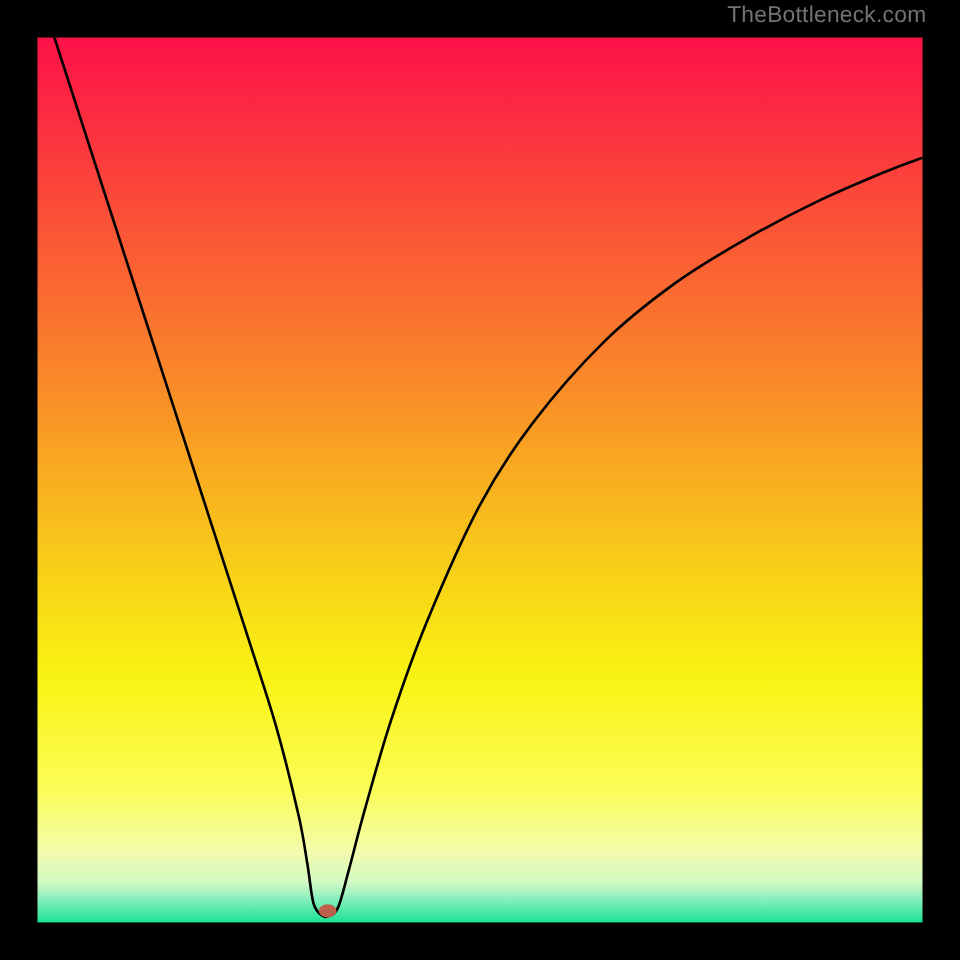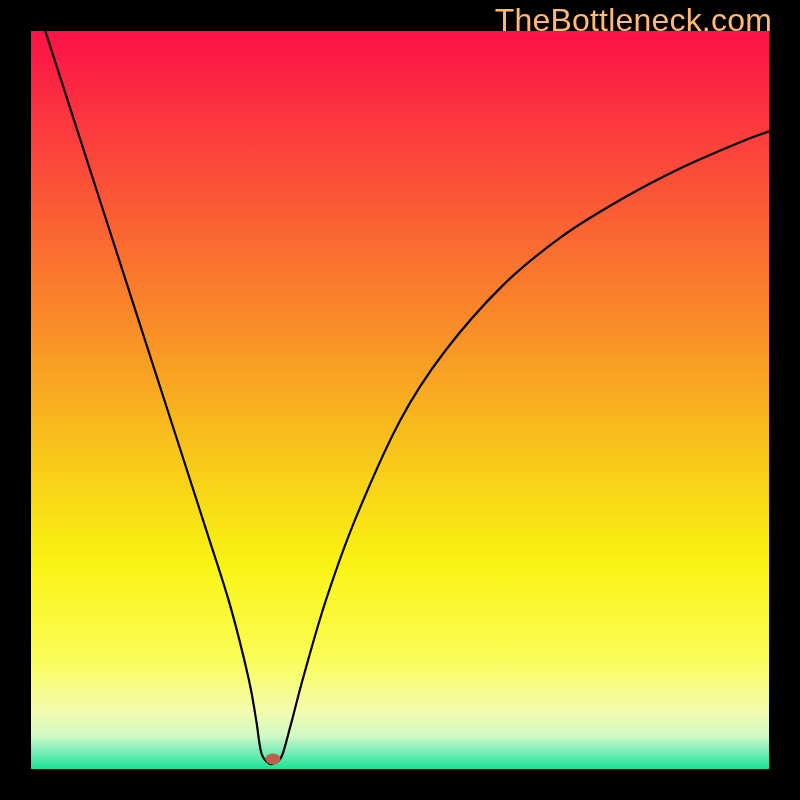--- a/index.html
+++ b/index.html
@@ -21,22 +21,22 @@
     top: 31px;
     width: 738px;
     height: 738px;
     overflow: hidden;
   }
   .watermark {
     position: absolute;
     top: 2px;
     right: 28px;
     font-family: Arial, Helvetica, sans-serif;
-    font-size: 32px;
-    color: #fdba74;
+    font-size: 19px;
+    color: #737373;
     font-weight: 500;
     letter-spacing: 0.2px;
   }
   svg.curve {
     position: absolute;
     left: 0;
     top: 0;
     width: 738px;
     height: 738px;
   }

